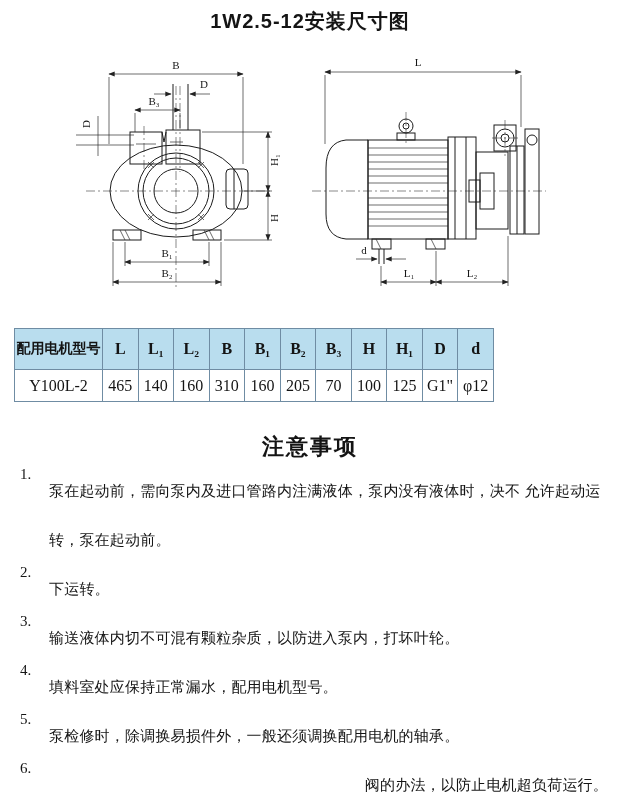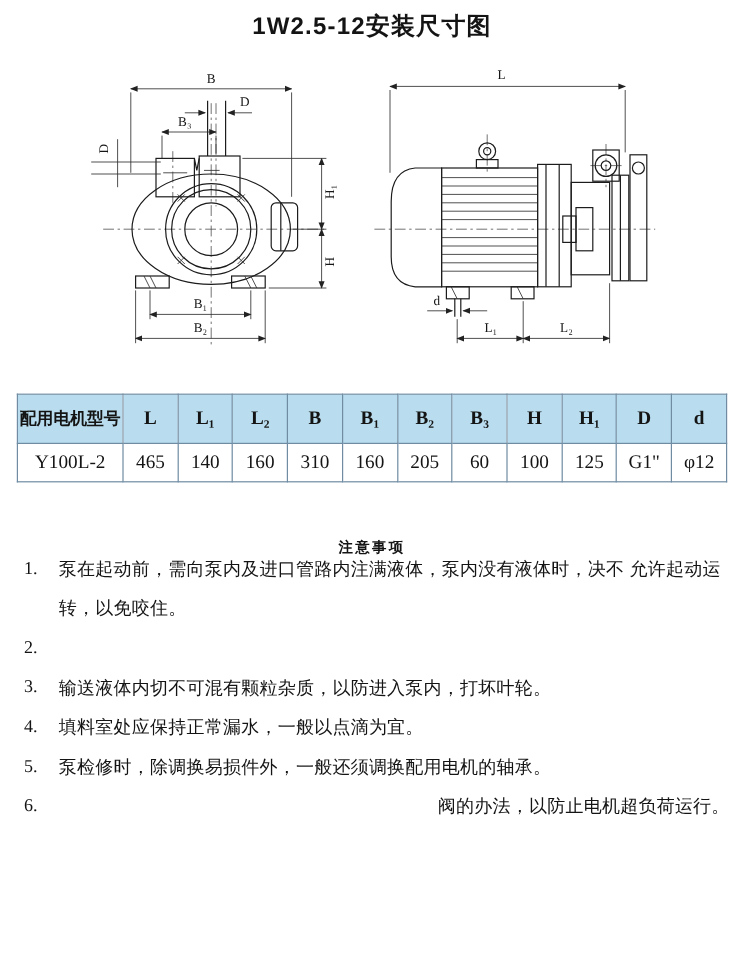--- a/index.html
+++ b/index.html
@@ -6,37 +6,37 @@
   .page{position:relative;width:620px;height:795px;background:#ffffff;overflow:hidden;
         font-family:"Liberation Sans",sans-serif;color:#141414;}
   .title{position:absolute;top:8px;left:0;width:100%;text-align:center;
          font-size:20px;font-weight:bold;letter-spacing:1px;}
   .drawing-front{position:absolute;left:58px;top:52px;}
   .drawing-side{position:absolute;left:298px;top:52px;}
   svg .ln{stroke:#1c1c1c;stroke-width:1;fill:none;}
   svg .thin{stroke:#2e2e2e;stroke-width:0.7;fill:none;}
   svg .cl{stroke:#3a3a3a;stroke-width:0.6;fill:none;stroke-dasharray:9 3 2 3;}
   svg text{font-family:"Liberation Serif",serif;font-size:11px;fill:#161616;}
-  .spec-table{position:absolute;left:14px;top:328px;width:592px;
+  .spec-table{position:absolute;left:14px;top:328px;width:480px;
               border-collapse:collapse;table-layout:fixed;border-radius:18px;}
   .spec-table th,.spec-table td{border:1px solid #6f8ca3;text-align:center;
               vertical-align:middle;padding:0;overflow:hidden;}
   .spec-table th{background:#b9ddee;height:40px;font-family:"Liberation Serif",serif;
               font-size:16px;font-weight:bold;}
   .spec-table th.cn{font-family:"Liberation Sans",sans-serif;font-size:14px;}
   .spec-table td{height:31px;background:#ffffff;font-family:"Liberation Serif",serif;
               font-size:16px;margin-top:33px;}
-  .notes-heading{position:absolute;top:448px;left:0;width:100%;text-align:center;
-              font-size:12px;font-weight:bold;letter-spacing:2px;}
+  .notes-heading{position:absolute;top:432px;left:0;width:100%;text-align:center;
+              font-size:22px;font-weight:bold;letter-spacing:2px;}
   .notes{position:absolute;top:458px;left:20px;width:588px;font-size:15px;}
   .note-item{display:flex;align-items:flex-start;}
   .note-num{flex:none;width:20px;line-height:33px;
             font-family:"Liberation Serif",serif;font-size:15px;}
   .note-text{flex:1;margin-left:9px;}
-  .nline{line-height:33px;white-space:nowrap;letter-spacing:0.2px;}
+  .nline{line-height:33px;white-space:nowrap;letter-spacing:0.2px;margin-top:16px;}
   .nline.outdent{margin-left:-44px;text-align:right;}
 </style>
 </head>
 <body>
 
 <div class="page">
 
   <div class="title">1W2.5-12安装尺寸图</div>
 
   <svg class="drawing-front" width="240" height="250" viewBox="0 0 240 250">
@@ -246,54 +246,55 @@
       <th>d</th>
     </tr>
     <tr>
       <td>Y100L-2</td>
       <td>465</td>
       <td>140</td>
       <td>160</td>
       <td>310</td>
       <td>160</td>
       <td>205</td>
-      <td>60</td>
+      <td>70</td>
       <td>100</td>
       <td>125</td>
       <td>G1"</td>
       <td>φ12</td>
     </tr>
   </tbody>
     </table>
 
   <div class="notes-heading">注意事项</div>
 
   <div class="notes">
     <div class="note-item">
       <span class="note-num">1.</span>
       <div class="note-text">
         <div class="nline">泵在起动前，需向泵内及进口管路内注满液体，泵内没有液体时，决不 允许起动运</div>
-        <div class="nline">转，以免咬住。</div>
+        <div class="nline">转，泵在起动前。</div>
       </div>
     </div>
     <div class="note-item">
       <span class="note-num">2.</span>
       <div class="note-text">
+        <div class="nline">下运转。</div>
       </div>
     </div>
     <div class="note-item">
       <span class="note-num">3.</span>
       <div class="note-text">
         <div class="nline">输送液体内切不可混有颗粒杂质，以防进入泵内，打坏叶轮。</div>
       </div>
     </div>
     <div class="note-item">
       <span class="note-num">4.</span>
       <div class="note-text">
-        <div class="nline">填料室处应保持正常漏水，一般以点滴为宜。</div>
+        <div class="nline">填料室处应保持正常漏水，配用电机型号。</div>
       </div>
     </div>
     <div class="note-item">
       <span class="note-num">5.</span>
       <div class="note-text">
         <div class="nline">泵检修时，除调换易损件外，一般还须调换配用电机的轴承。</div>
       </div>
     </div>
     <div class="note-item">
       <span class="note-num">6.</span>

